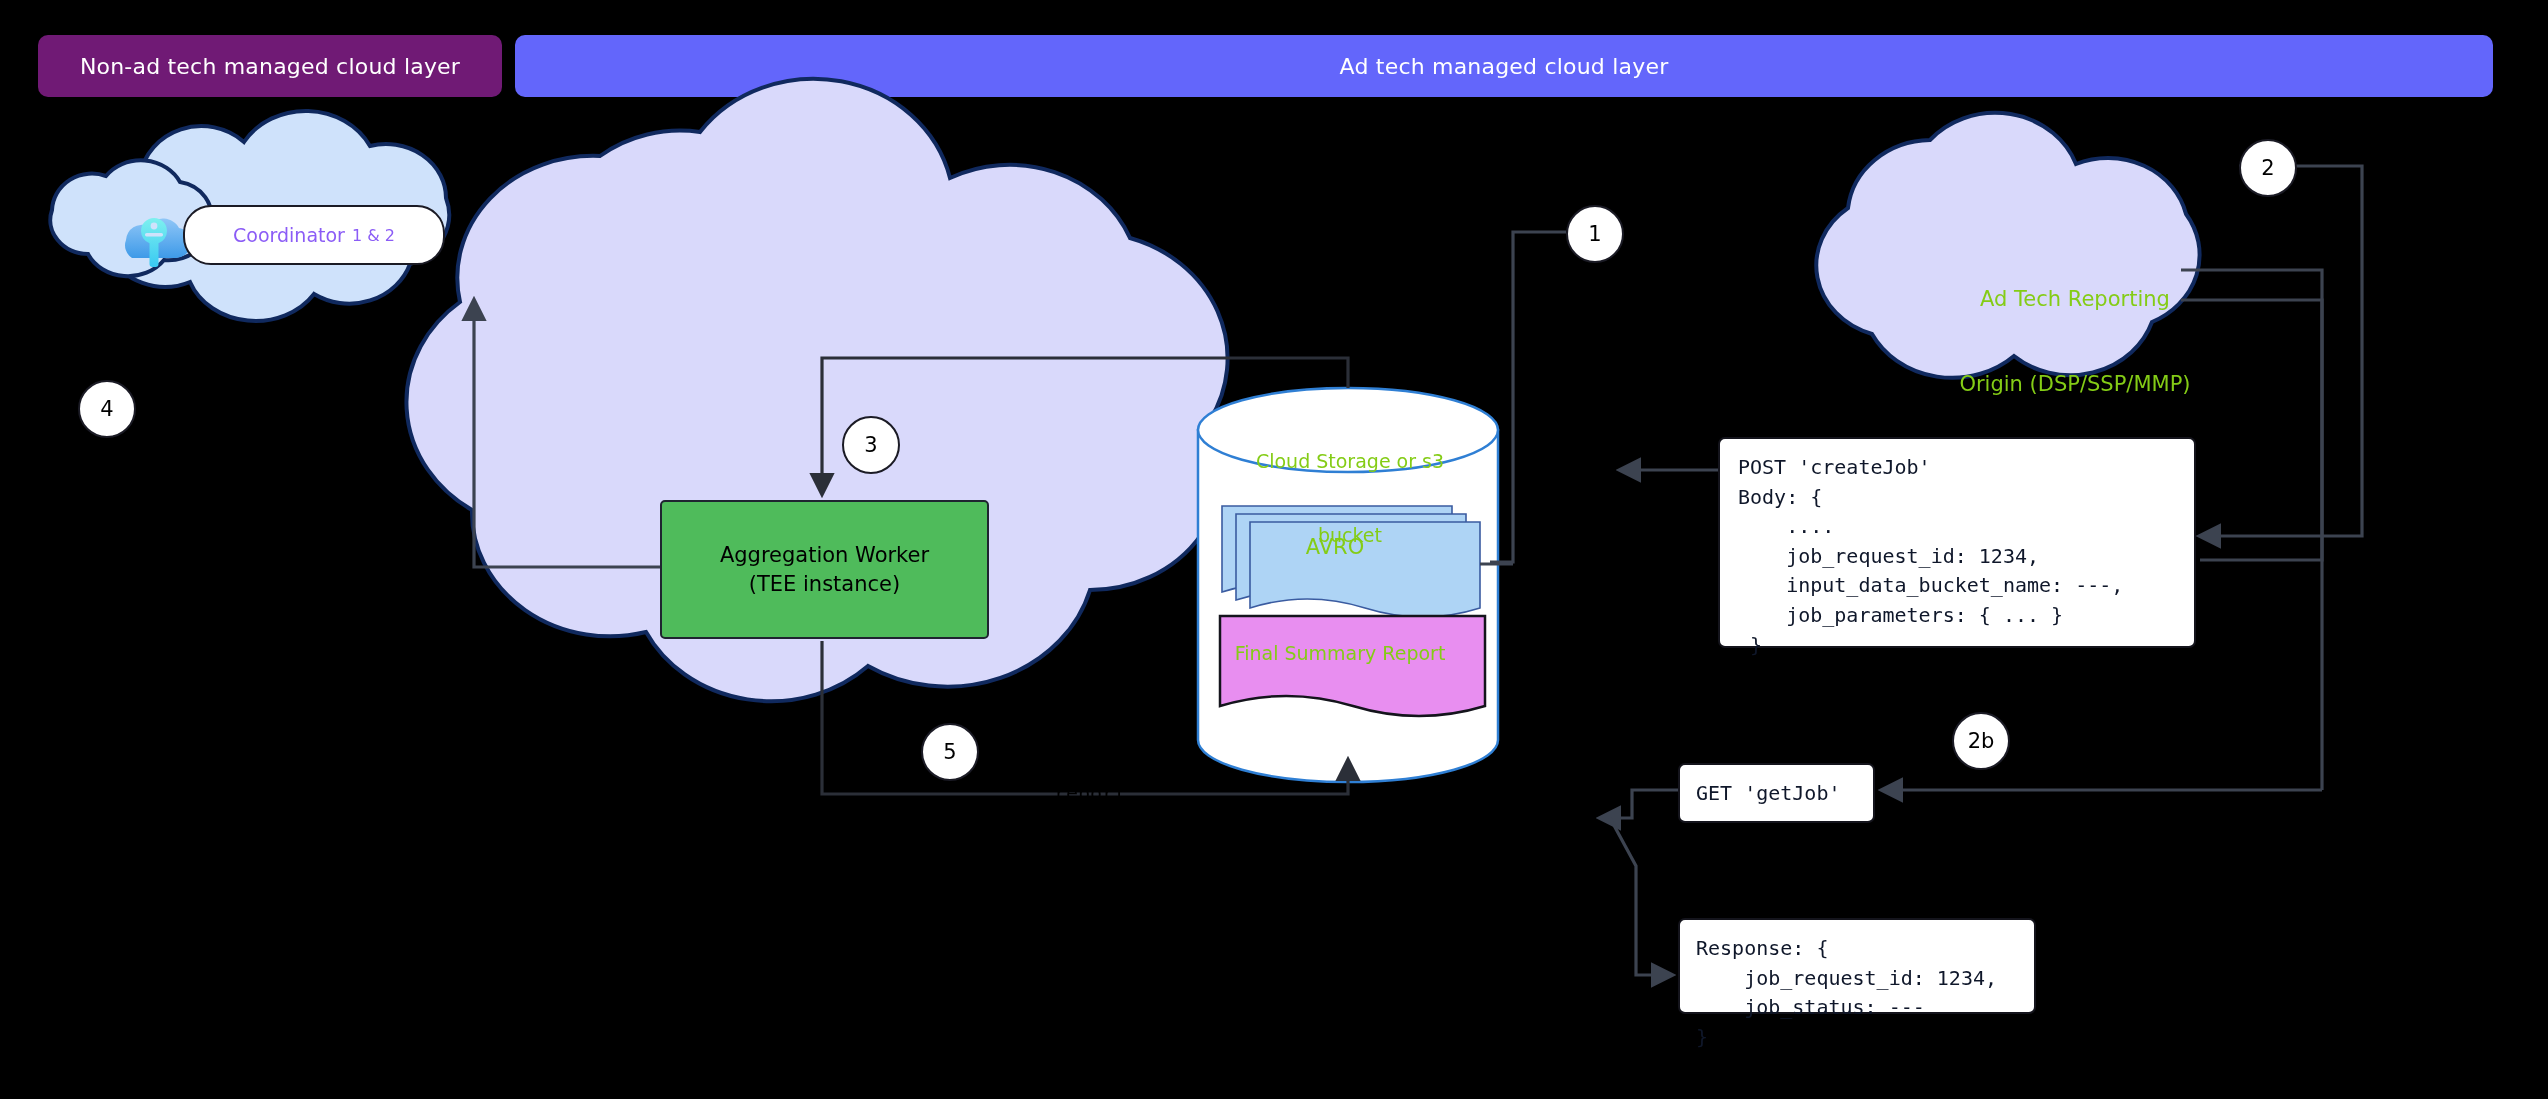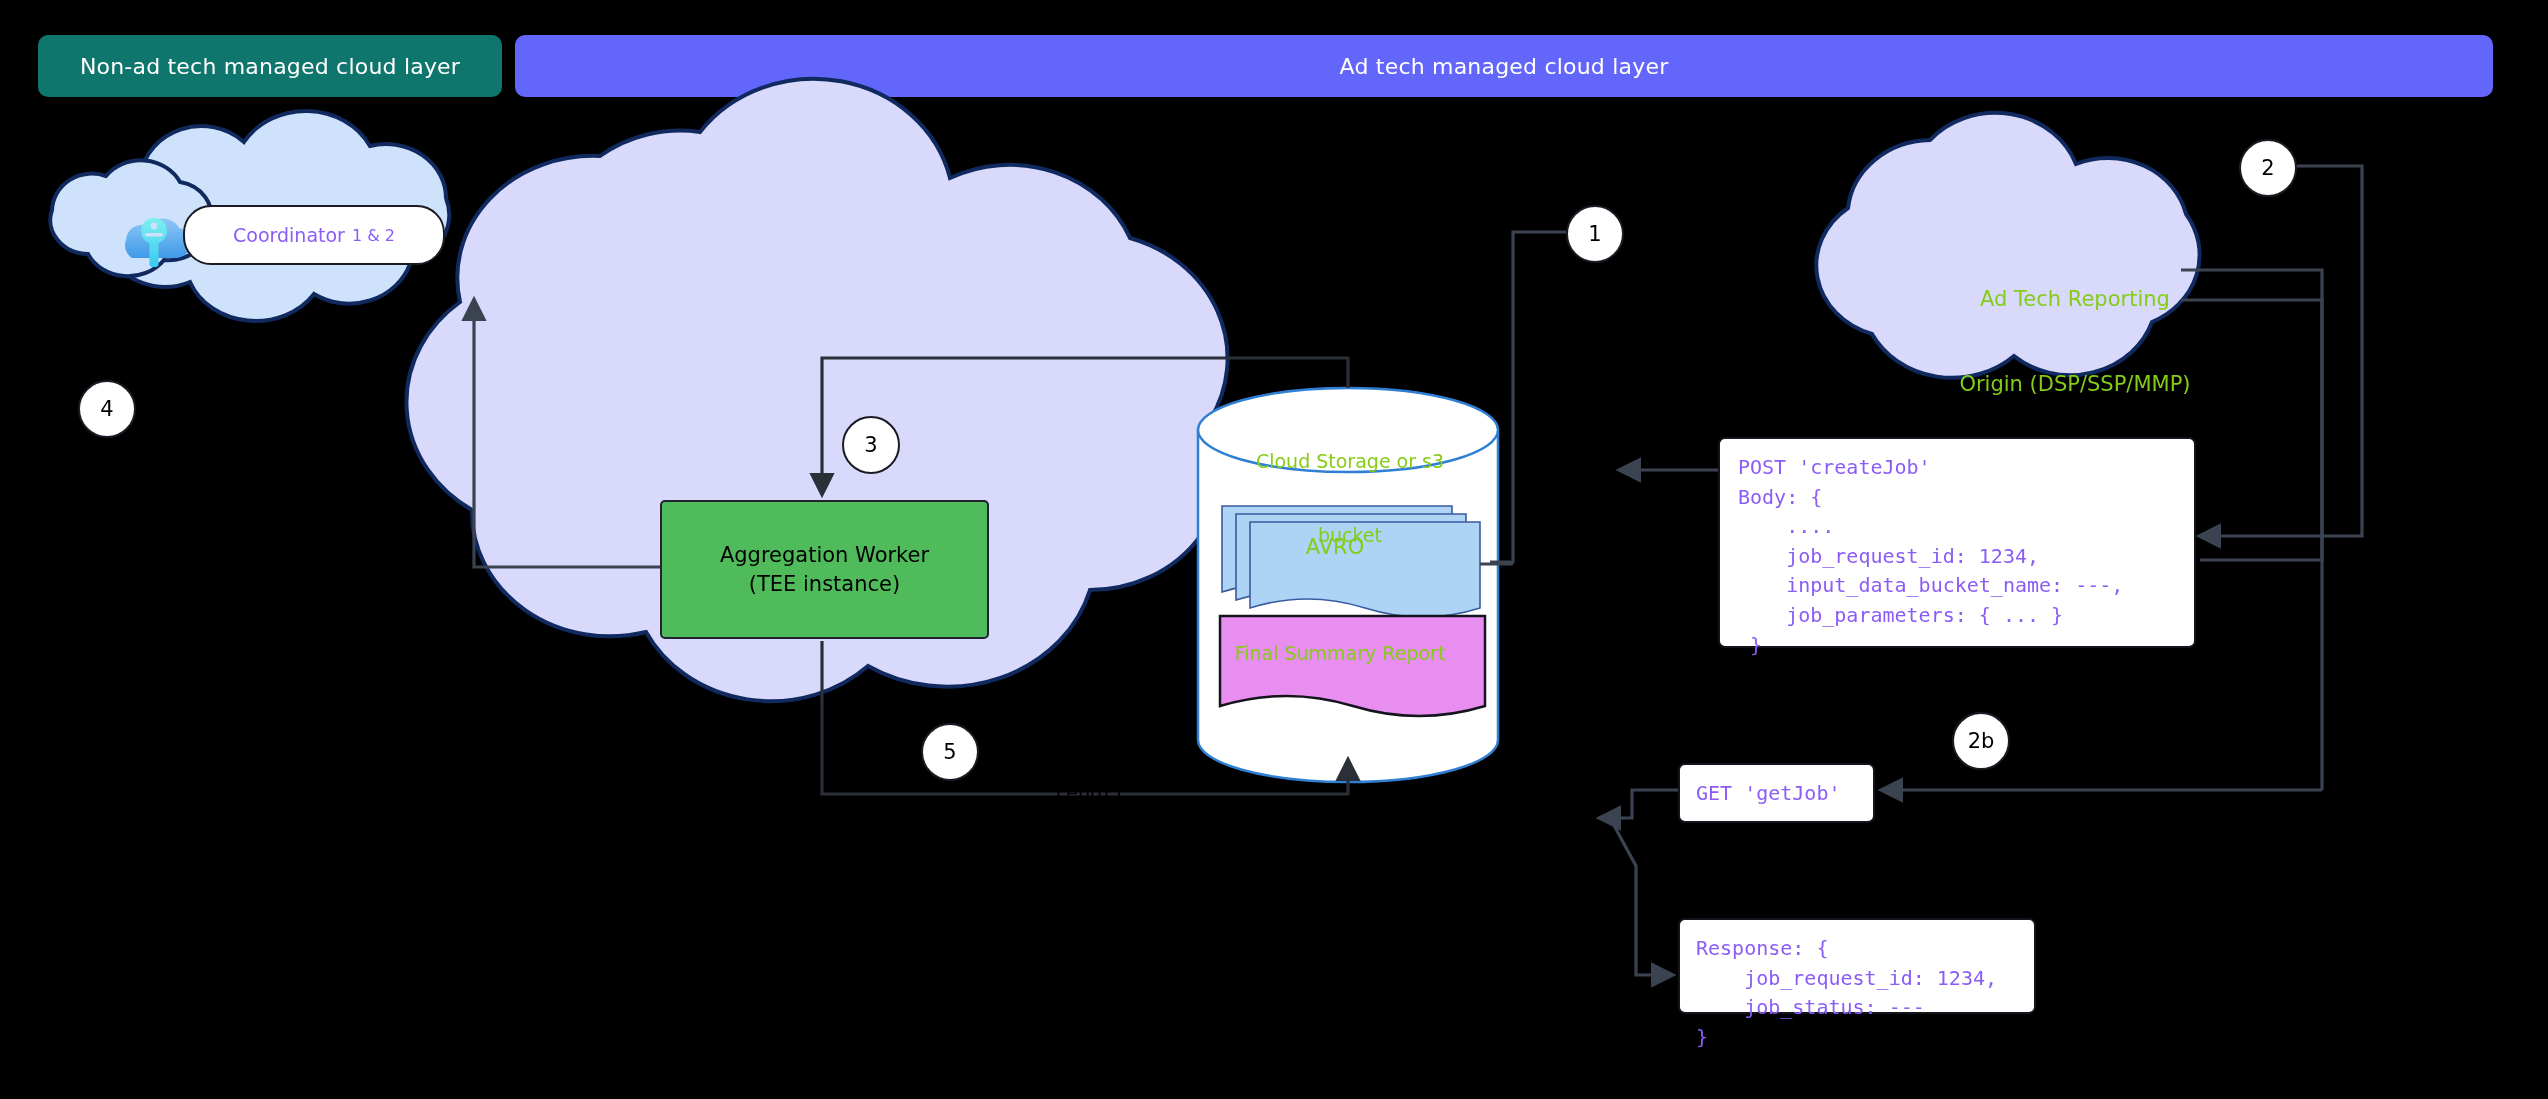--- a/index.html
+++ b/index.html
@@ -8,21 +8,21 @@
     font-family:"DejaVu Sans", sans-serif;
   }
   .stage{position:absolute;inset:0;}
 
   
   .banner{
     position:absolute;border-radius:10px;display:flex;align-items:center;
     justify-content:center;color:#fff;font-family:"DejaVu Sans",sans-serif;
     font-size:22px;letter-spacing:.2px;
   }
-  #banner-nonad{left:38px;top:35px;width:464px;height:62px;background:#0f766e;}
+  #banner-nonad{left:38px;top:35px;width:464px;height:62px;background:#701a75;}
   #banner-adtech{left:515px;top:35px;width:1978px;height:62px;background:#6366fb;}
 
   
   svg.layer{position:absolute;left:0;top:0;width:2548px;height:1099px;overflow:visible;}
 
   
   .lbl{position:absolute;color:#84cc16;text-align:center;white-space:pre;}
   .sans{font-family:"DejaVu Sans",sans-serif;}
 
   #coordinator-pill{
@@ -72,21 +72,21 @@
 
   .step-text{
     position:absolute;font-family:"DejaVu Sans Mono",monospace;font-size:20px;
     color:#000;text-align:center;line-height:1.55;white-space:pre;
   }
   #step3-text{left:895px;top:396px;width:250px;}
   #step5-text{left:1000px;top:716px;width:180px;}
 
   .code-box{
     position:absolute;background:#fff;border:2.5px solid #14141c;border-radius:7px;
-    font-family:"DejaVu Sans Mono",monospace;color:#8b5cf6;
+    font-family:"DejaVu Sans Mono",monospace;color:#0f172a;
     white-space:pre;box-sizing:border-box;
   }
   #post-createjob{left:1718px;top:437px;width:478px;height:211px;
     padding:14px 0 0 18px;font-size:20px;line-height:1.48;}
   #get-getjob{left:1678px;top:763px;width:197px;height:60px;
     padding:0 0 0 16px;font-size:20px;display:flex;align-items:center;}
   #response-box{left:1678px;top:918px;width:358px;height:96px;
     padding:14px 0 0 16px;font-size:20px;line-height:1.48;}
 </style>
 </head>

